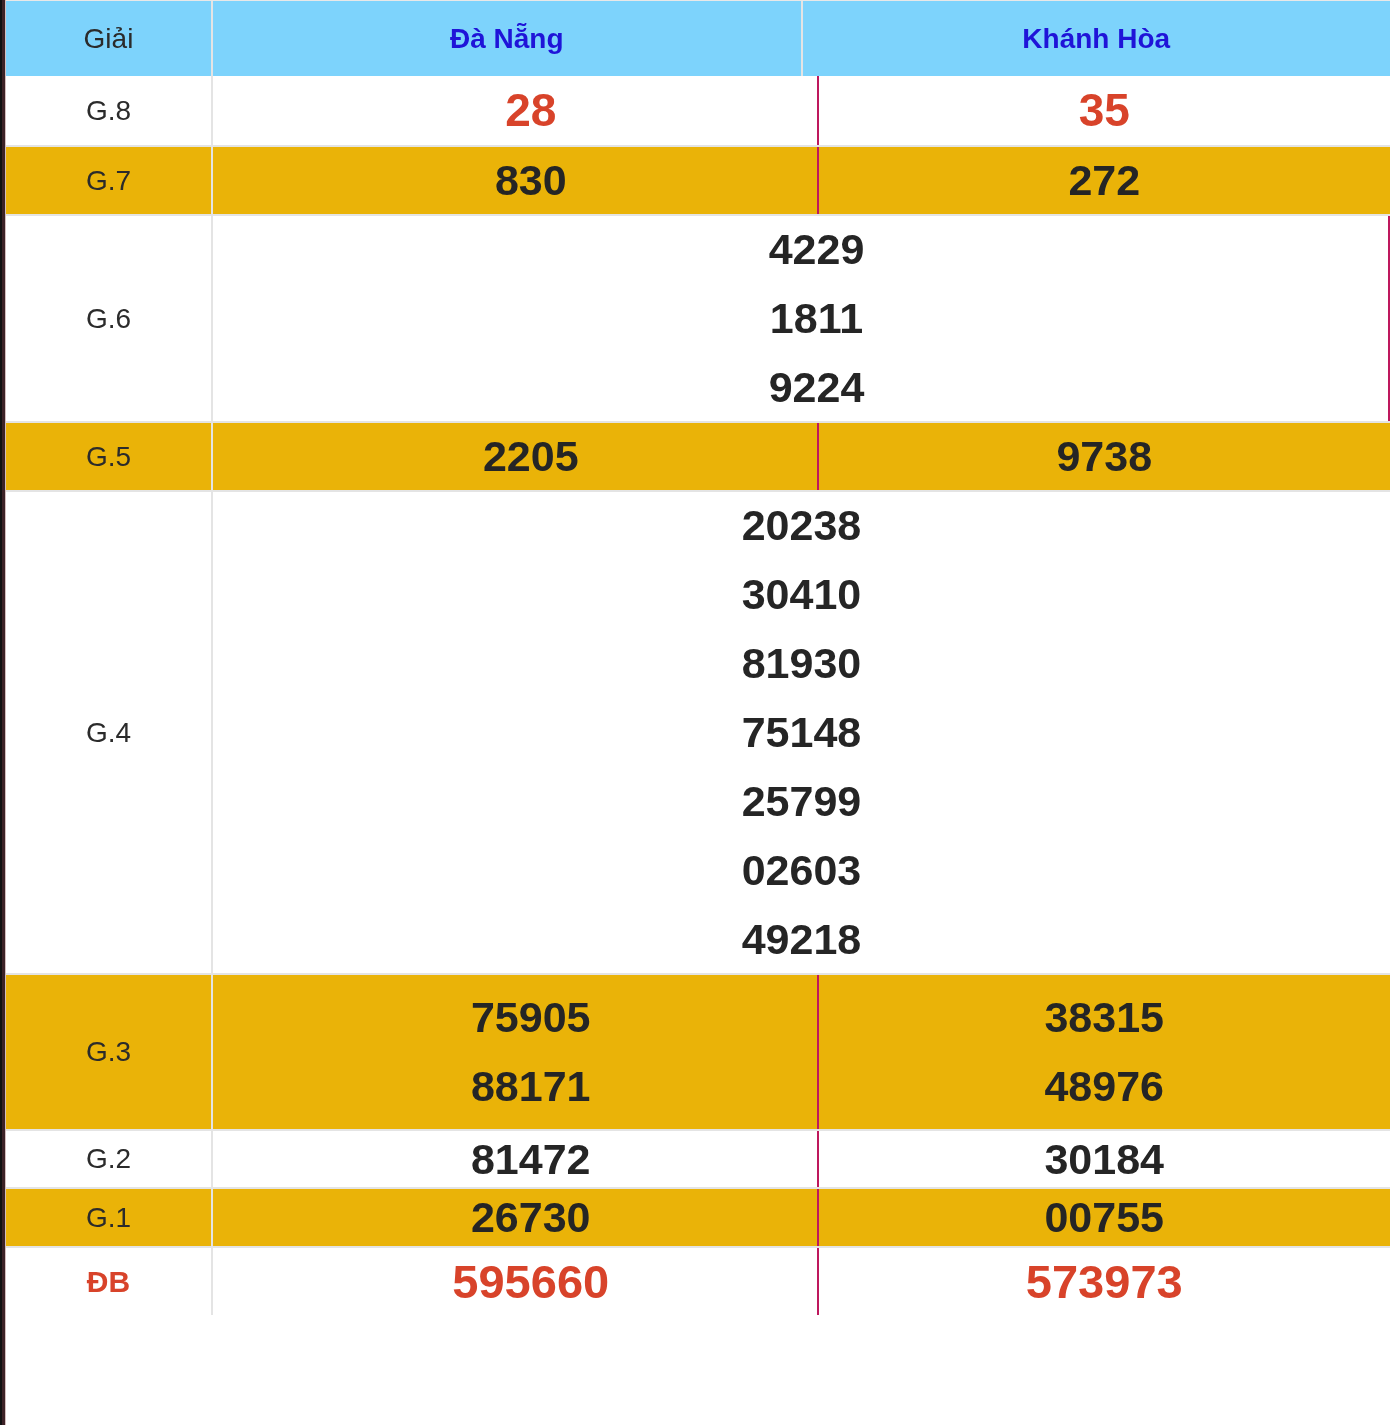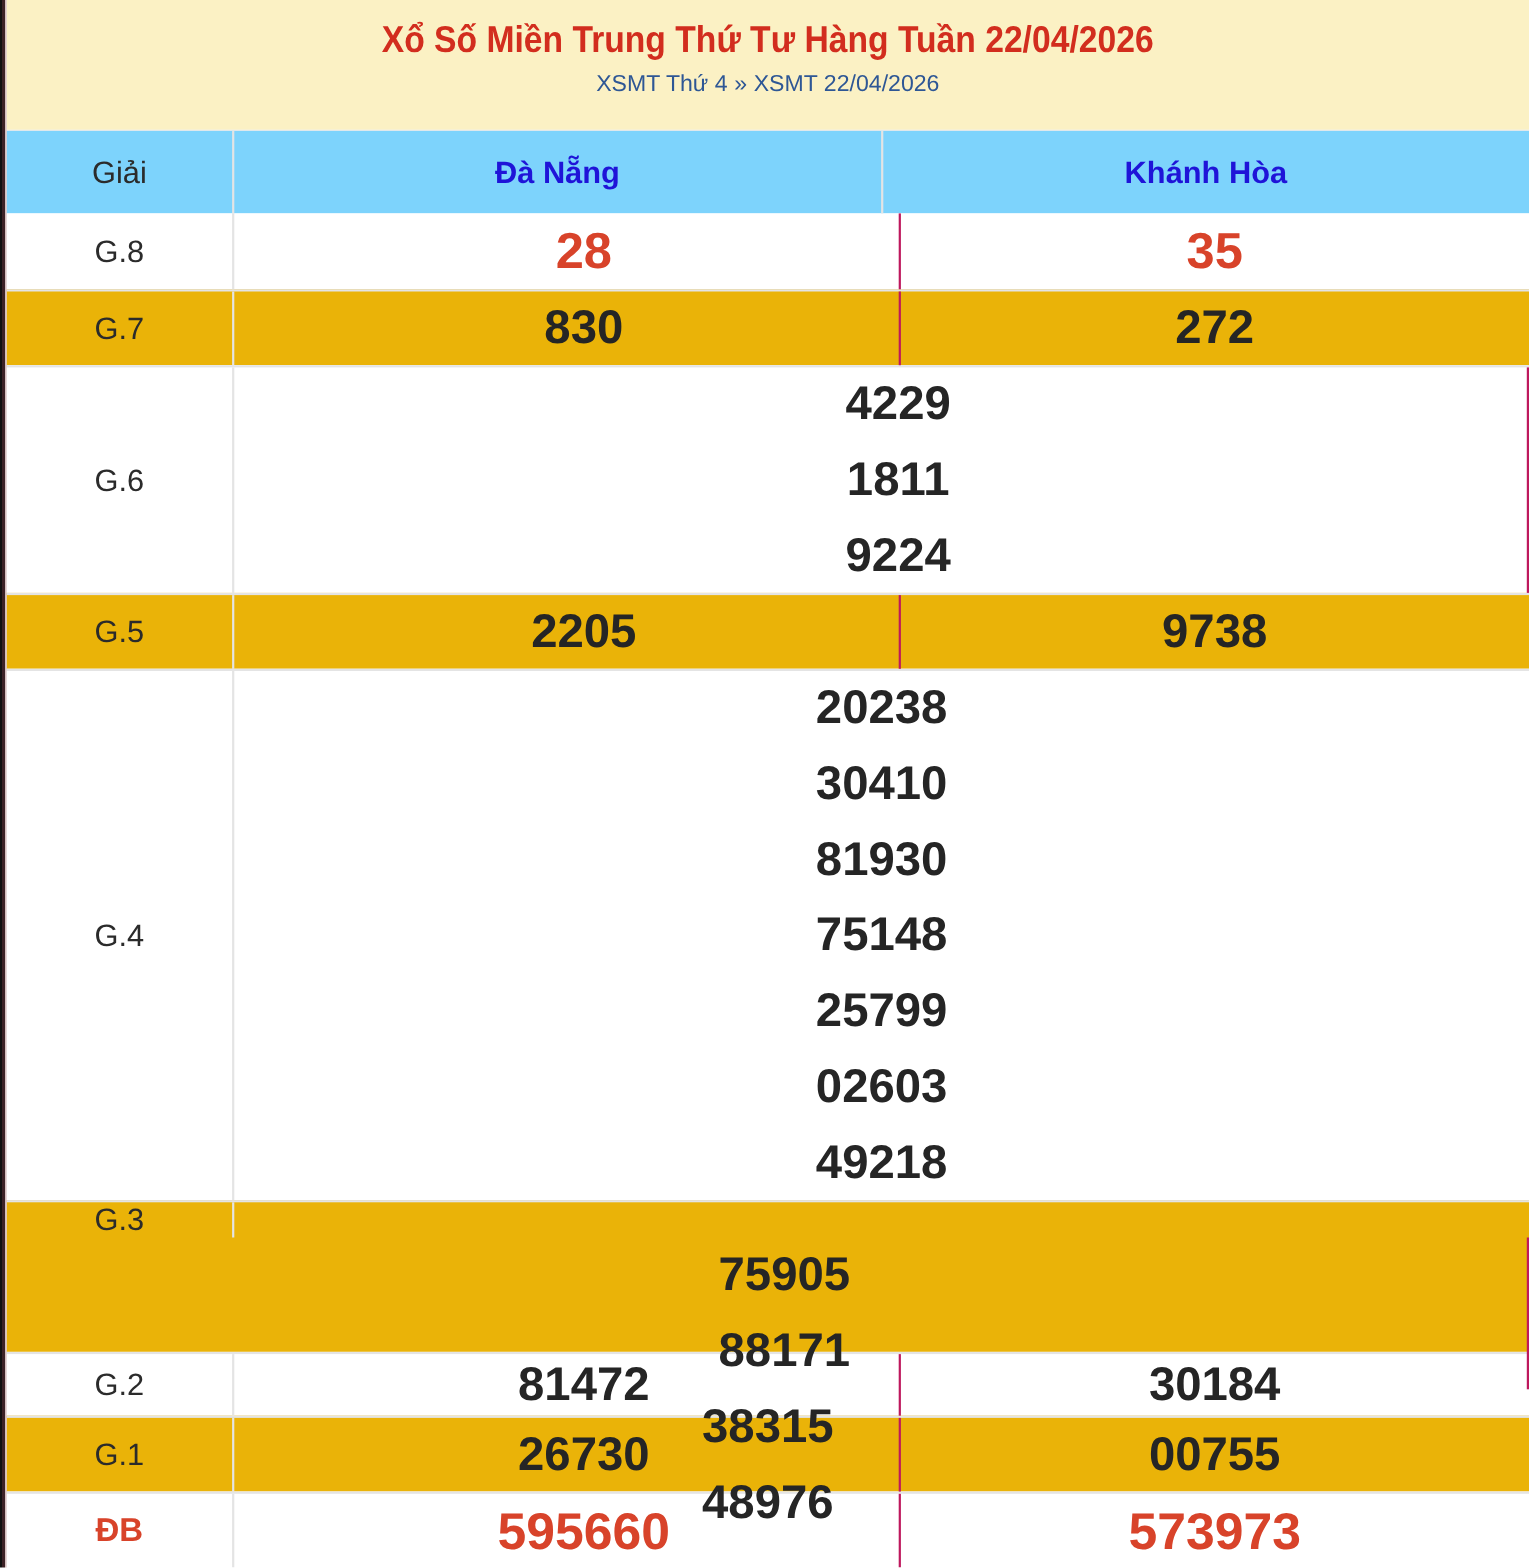--- a/index.html
+++ b/index.html
@@ -37,28 +37,20 @@
   .row.db .num { color:var(--c-hot,#d8432a); font-size:47px; }
   .row.db .cell.label { color:var(--c-hot,#d8432a); font-weight:bold; font-size:30px; }
 </style>
 </head>
 <body>
 
 <div class="page-edge"></div>
 
 <div class="wrap">
 
-  <div class="banner">
-    <h1>
-      <span>Xổ Số Miền Trung Thứ Tư Hàng Tuần 22/04/2026</span>
-    </h1>
-    <div class="crumb">
-      <a href="#">XSMT Thứ 4</a><span class="sep">»</span><a href="#">XSMT 22/04/2026</a>
-    </div>
-  </div>
 
   <div class="tbl">
     <div class="row head">
       <div class="cell label">Giải</div>
       <div class="prov first">Đà Nẵng</div>
       <div class="prov">Khánh Hòa</div>
     </div>
     <div id="rows-host">
         <div class="row body red" style="height: 69px;">
           <div class="cell label">G.8</div>
@@ -100,41 +92,41 @@
           <div class="cell vals">
             <div class="num">20238</div>
             <div class="num">30410</div>
             <div class="num">81930</div>
             <div class="num">75148</div>
             <div class="num">25799</div>
             <div class="num">02603</div>
             <div class="num">49218</div>
           </div>
         </div>
-        <div class="row body alt" style="height: 138px; flex-direction: column;">
+        <div class="row body alt" style="height: 156px;">
           <div class="cell label">G.3</div>
           <div class="cell vals first">
             <div class="num">75905</div>
             <div class="num">88171</div>
           </div>
           <div class="cell vals">
             <div class="num">38315</div>
             <div class="num">48976</div>
           </div>
         </div>
         <div class="row body" style="height: 58px;">
           <div class="cell label">G.2</div>
           <div class="cell vals first">
             <div class="num">81472</div>
           </div>
           <div class="cell vals">
             <div class="num">30184</div>
           </div>
         </div>
-        <div class="row body alt" style="height: 69px;">
+        <div class="row body alt" style="height: 59px;">
           <div class="cell label">G.1</div>
           <div class="cell vals first">
             <div class="num">26730</div>
           </div>
           <div class="cell vals">
             <div class="num">00755</div>
           </div>
         </div>
         <div class="row body red db" style="height: 69px;">
           <div class="cell label">ĐB</div>

